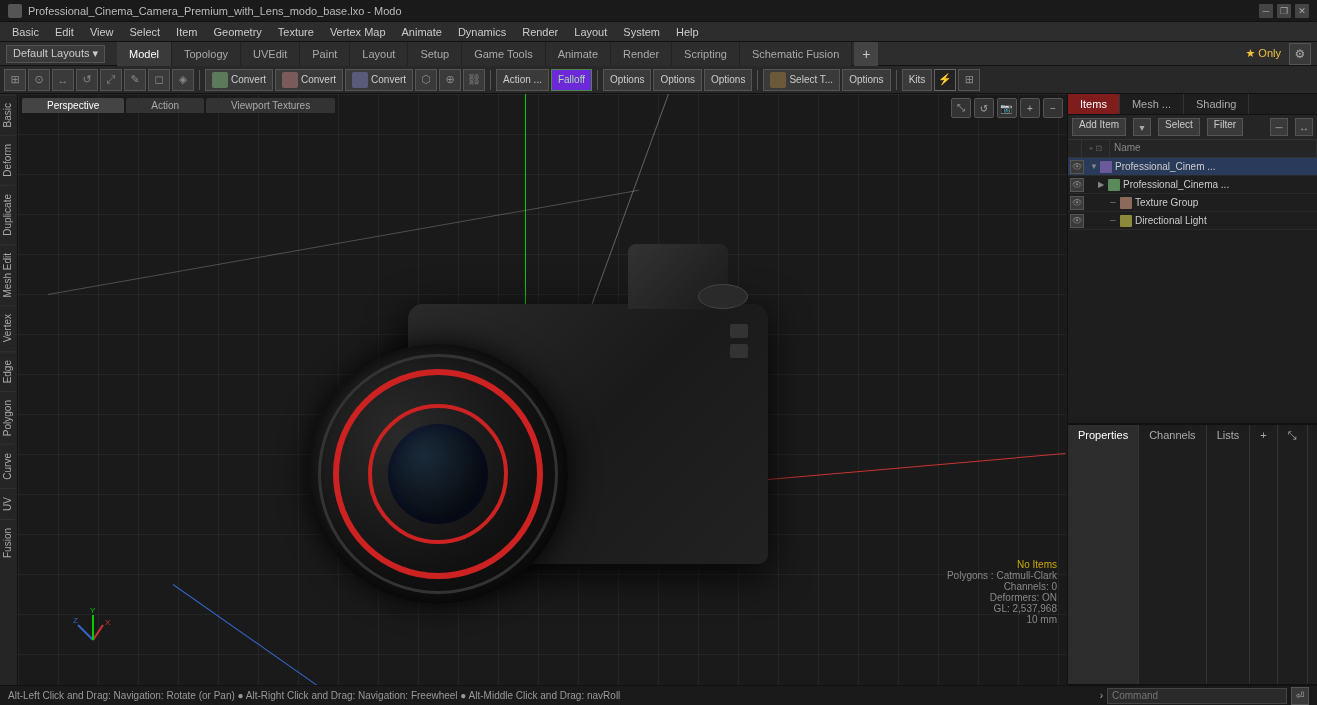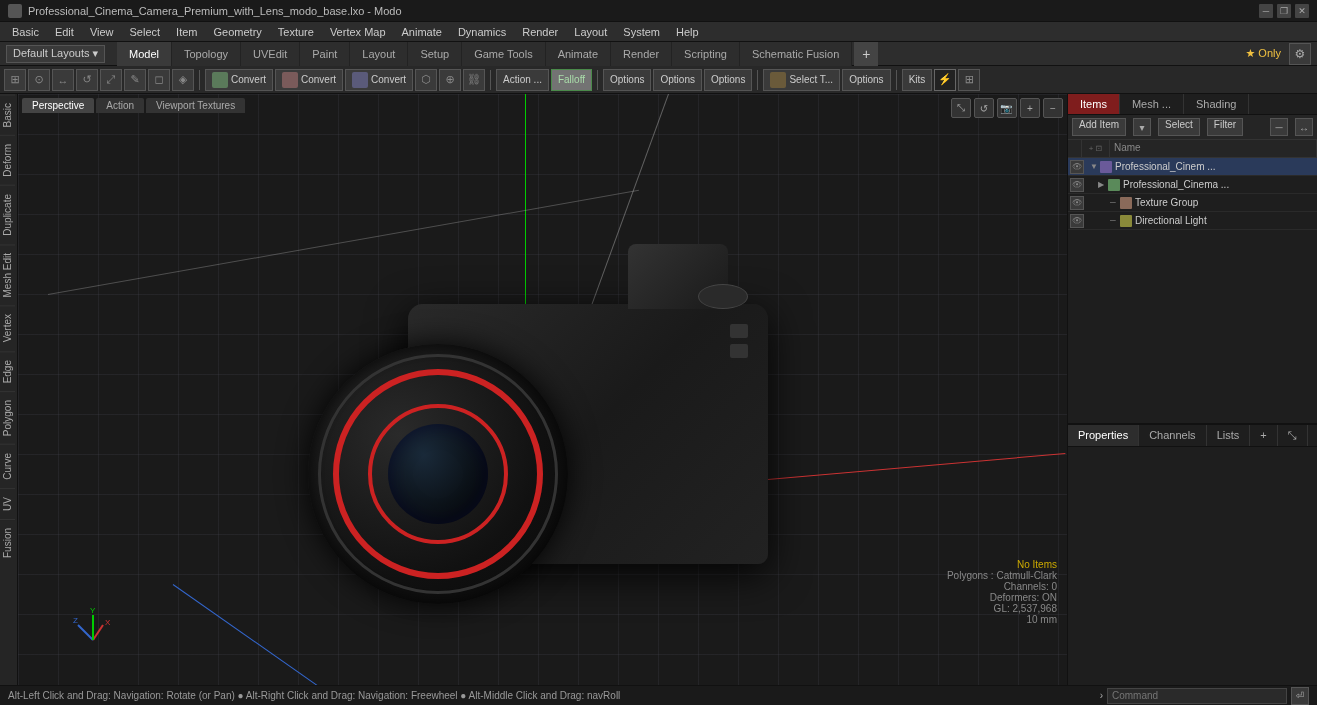--- a/index.html
+++ b/index.html
@@ -133,21 +133,21 @@
     }
     #viewport-header {
       position: absolute;
       top: 4px;
       left: 4px;
       display: flex;
       gap: 2px;
       z-index: 10;
     }
     .vp-tab {
-      padding: 2px 10px;
+      padding: 2px 25px;
       background: #333;
       color: #aaa;
       font-size: 10px;
       cursor: pointer;
       border-radius: 2px 2px 0 0;
     }
     .vp-tab.active { background: #444; color: #fff; }
     #viewport-controls {
       position: absolute;
       top: 4px;
@@ -357,21 +357,20 @@
     .tree-item-icon.mesh { background: #5a8a5a; }
     .tree-item-icon.texture { background: #8a6a5a; }
     .tree-item-icon.light { background: #8a8a3a; }
     .tree-item-icon.group { background: #6a5a9a; }
     .tree-label { font-size: 10px; color: #ccc; white-space: nowrap; overflow: hidden; text-overflow: ellipsis; }
 
     
     #right-panel-bottom {
       height: 260px;
       display: flex;
-      flex-direction: column;
     }
     #props-tabs {
       display: flex;
       background: #1e1e1e;
       border-bottom: 1px solid #111;
     }
     .props-tab {
       padding: 4px 10px;
       font-size: 11px;
       color: #aaa;
@@ -459,21 +458,21 @@
     <div class="tool-icon" style="background:#5a5a7a"></div>
     <span>Convert</span>
   </div>
   <div class="tool-icon-only">⬡</div>
   <div class="tool-icon-only">⊕</div>
   <div class="tool-icon-only">⛓</div>
   <div class="tool-separator"></div>
   <div class="tool-btn">
     <span>Action ...</span>
   </div>
-  <div class="tool-btn" style="background:#737373;border-color:#4a8a4a;">
+  <div class="tool-btn" style="background:#6d28d9;border-color:#4a8a4a;">
     <span style="color:#aaddaa">Falloff</span>
   </div>
   <div class="tool-separator"></div>
   <div class="tool-btn">
     <span>Options</span>
   </div>
   <div class="tool-btn">
     <span>Options</span>
   </div>
   <div class="tool-btn">

